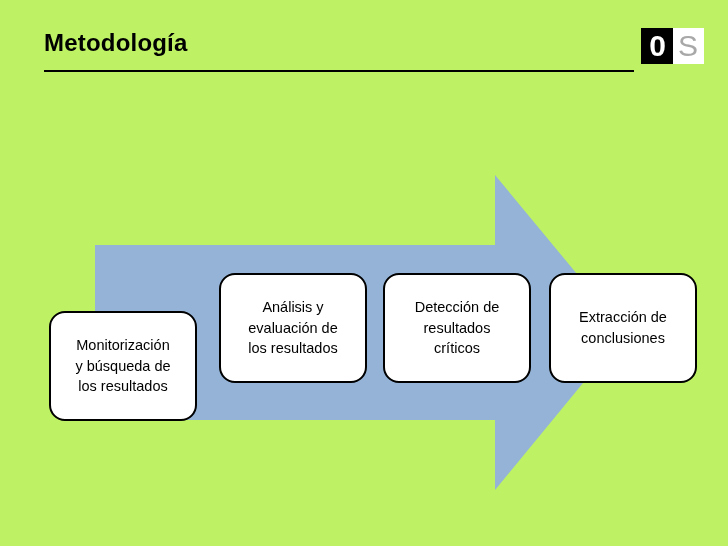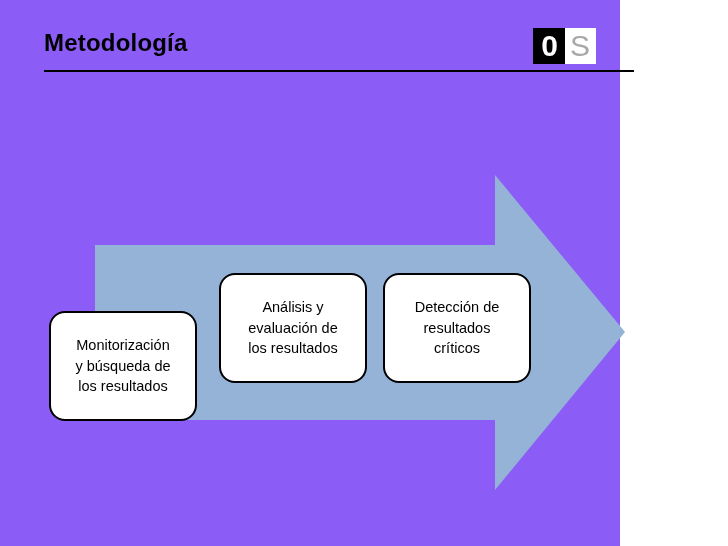--- a/index.html
+++ b/index.html
@@ -8,23 +8,23 @@
   }
   body {
     width: 728px;
     height: 546px;
     background: #ffffff;
     font-family: "Liberation Sans", sans-serif;
     overflow: hidden;
   }
   .slide {
     position: relative;
-    width: 620px;
+    width: 728px;
     height: 546px;
-    background: #8b5cf6;
+    background: #bef264;
   }
   
   .slide-title {
     position: absolute;
     left: 44px;
     top: 29px;
     font-size: 24px;
     font-weight: bold;
     color: #000000;
     letter-spacing: 0.2px;
@@ -127,14 +127,18 @@
   <div class="box" id="box-1">
     <span class="box-text">Análisis y
 evaluación de
 los resultados</span>
   </div>
   <div class="box" id="box-2">
     <span class="box-text">Detección de
 resultados
 críticos</span>
   </div>
+  <div class="box" id="box-3">
+    <span class="box-text">Extracción de
+conclusiones</span>
+  </div>
 
 </div>
 
 </body></html>

